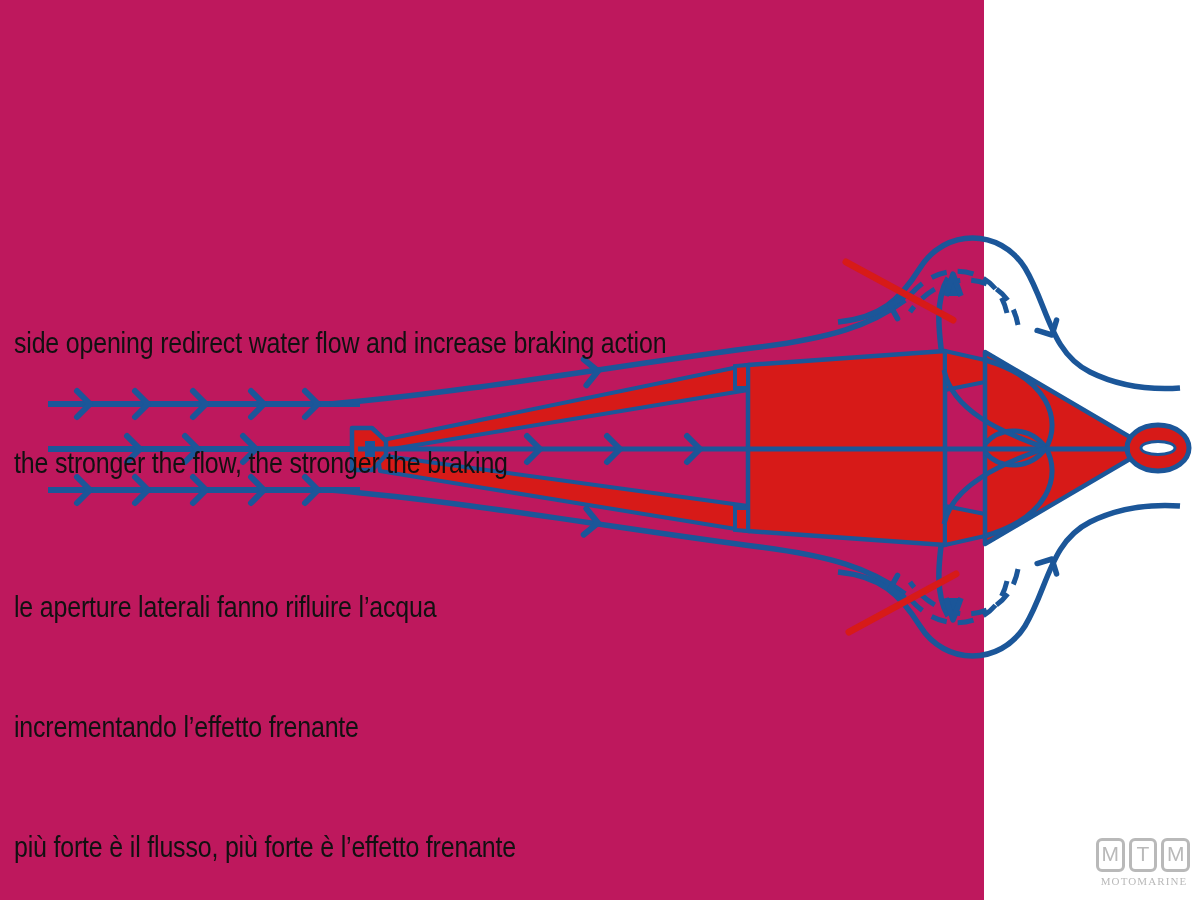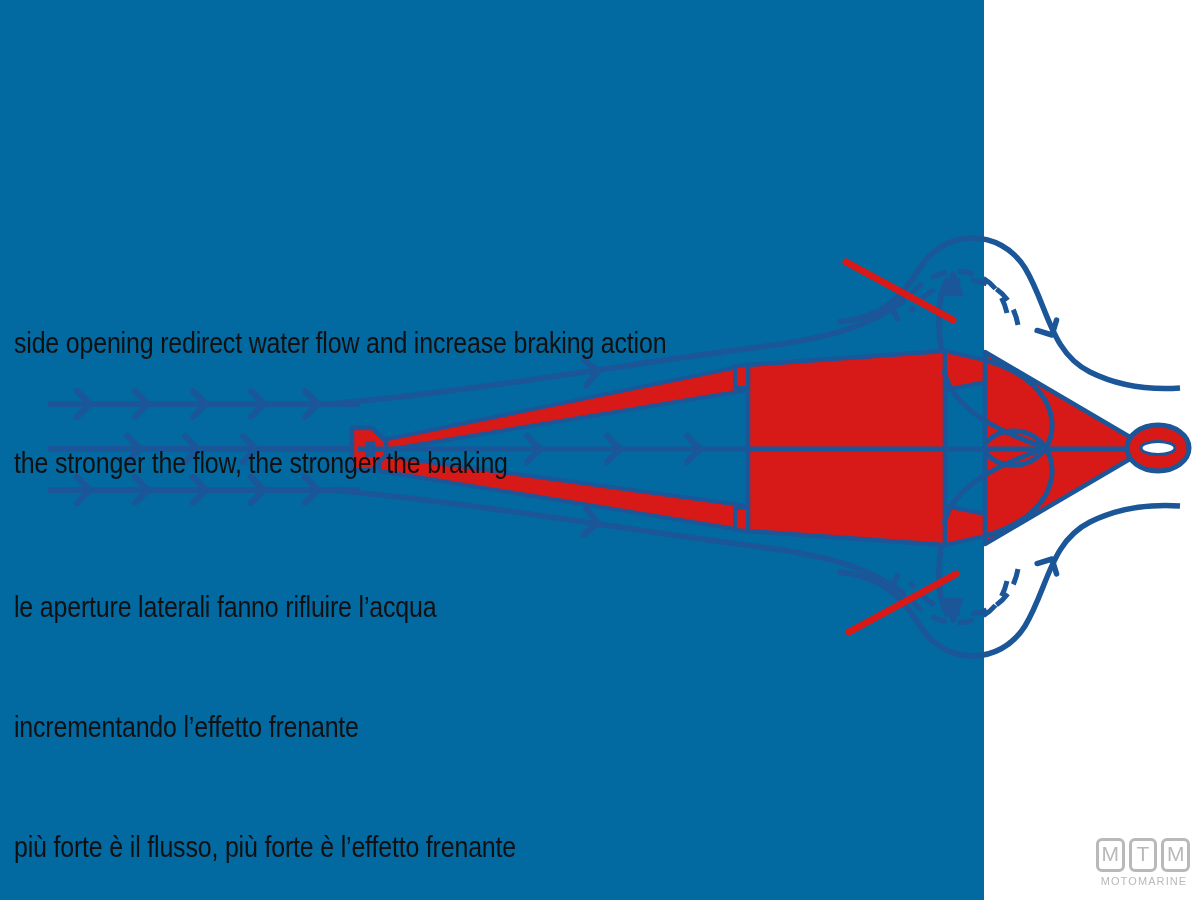--- a/index.html
+++ b/index.html
@@ -1,34 +1,34 @@
 <!DOCTYPE html>
 <html><head>
 <meta charset="utf-8">
 <style>
   html,body{margin:0;padding:0;background:#ffffff;}
   body{width:1200px;height:900px;overflow:hidden;
        font-family:"Liberation Sans","DejaVu Sans",sans-serif;}
-  #stage{position:relative;width:984px;height:900px;background:#0369a1;}
+  #stage{position:relative;width:984px;height:900px;background:#be185d;}
   #diagram{position:absolute;inset:0;}
   .caption{position:absolute;color:#111111;font-size:29px;line-height:40px;
            letter-spacing:-0.2px;white-space:pre;
            transform:scaleX(0.86);transform-origin:left top;}
   #caption-en{left:14px;top:243px;}
   #caption-it{left:14px;top:507px;}
   .cap-line{display:block;}
   #watermark{position:absolute;left:1096px;top:838px;width:94px;height:50px;
              user-select:none;}
   #watermark .wm-boxes{display:flex;gap:4px;}
   #watermark .wm-box{width:28px;height:28px;border:3px solid #b9b9b9;
                      border-radius:6px;color:#b9b9b9;font-size:21px;
                      line-height:26px;text-align:center;font-weight:400;
                      font-family:"Liberation Sans",sans-serif;}
   #watermark .wm-text{color:#b9b9b9;font-size:11px;letter-spacing:1.1px;
-                      text-align:center;margin-top:3px;width:96px;}
+                      text-align:center;margin-top:3px;width:96px;font-family:Liberation Serif, serif;}
 </style>
 </head>
 <body>
 
 <div id="stage">
 
   <svg id="diagram" viewBox="0 0 1200 900" width="1200" height="900">
 
     <defs>
       <g id="chev">

